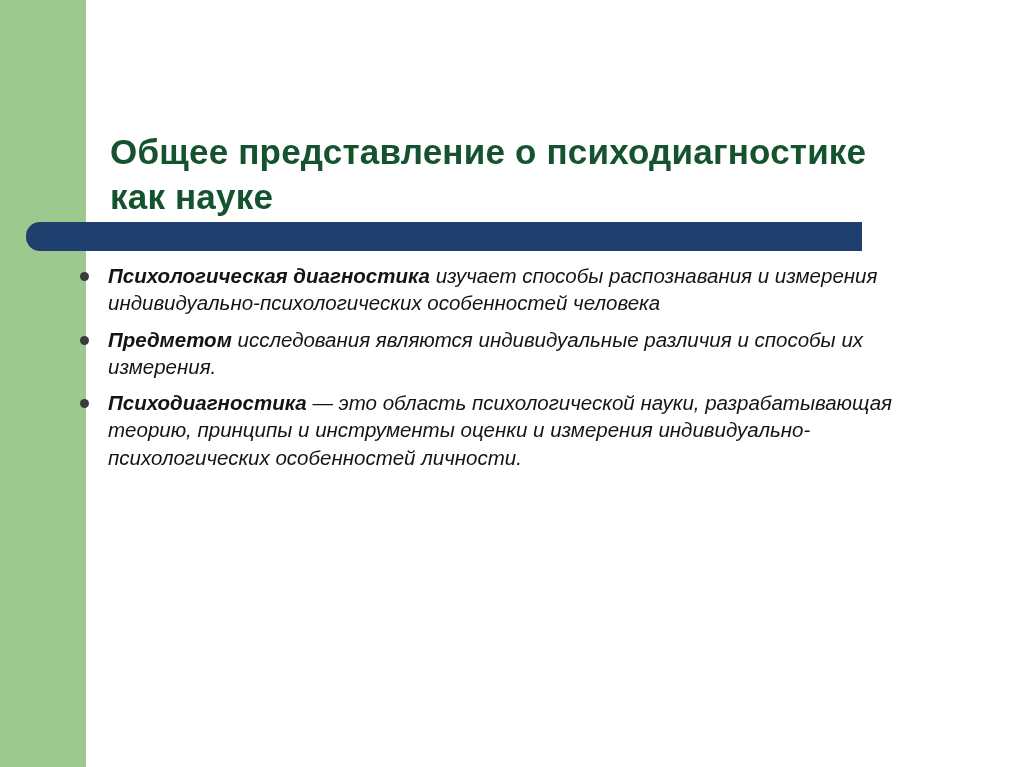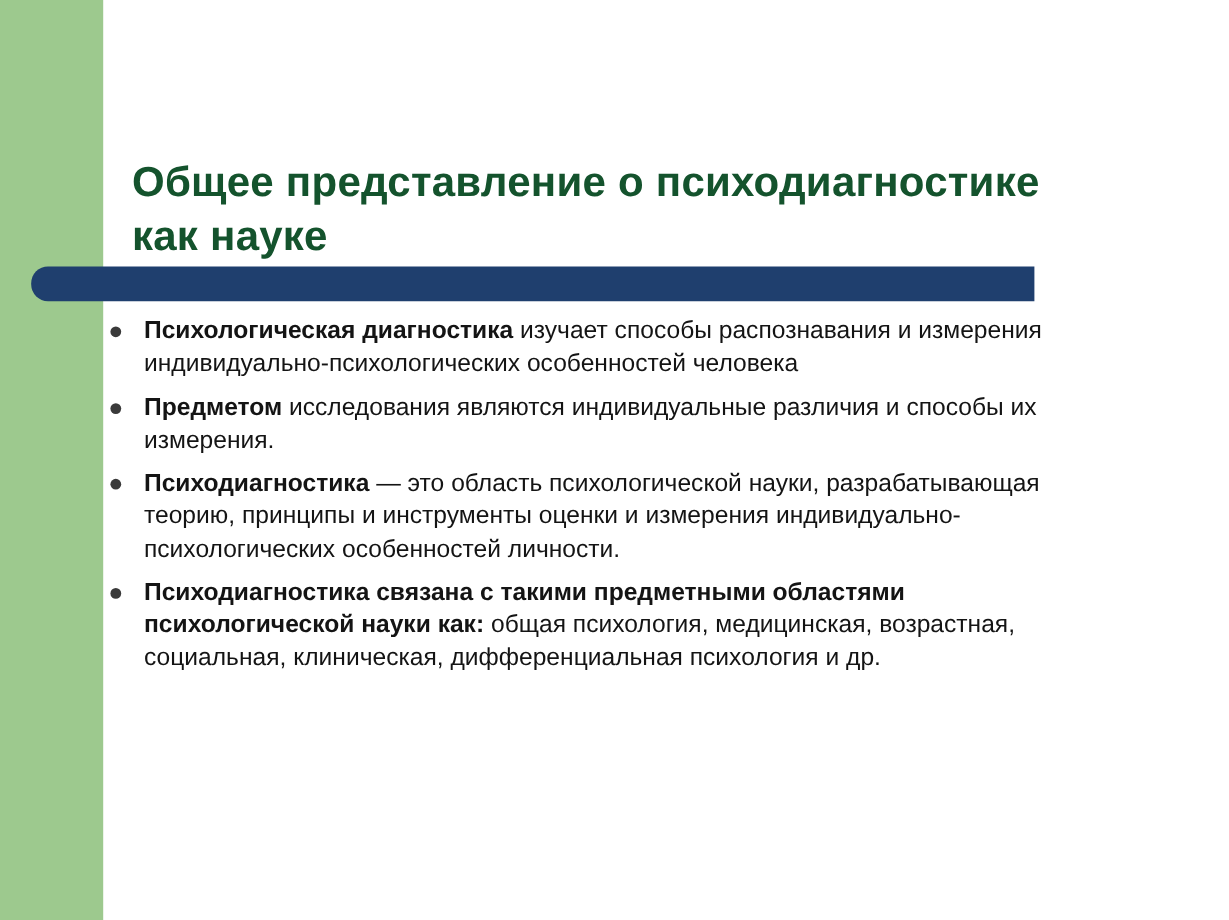--- a/index.html
+++ b/index.html
@@ -49,23 +49,24 @@
     top: 222px;
     width: 836px;
     height: 29px;
     background: #1f3f6e;
     border-top-left-radius: 14px;
     border-bottom-left-radius: 14px;
   }
   
   .bullets {
     position: absolute;
-    left: 92px;
+    left: 80px;
     top: 262px;
     width: 830px;
+    font-style: italic;
   }
   .bullet-row {
     display: flex;
     align-items: flex-start;
     margin-bottom: 9px;
   }
   .bullet-marker {
     flex: 0 0 auto;
     width: 28px;
     padding-top: 10px;
@@ -122,24 +123,16 @@
 
     <div class="bullet-row">
       <span class="bullet-marker">
           <span class="dot"></span>
         </span>
       <div class="bullet-text">
         <b>Психодиагностика</b><span> — это область психологической науки, разрабатывающая теорию, принципы и инструменты оценки и измерения индивидуально-психологических особенностей личности.</span>
       </div>
     </div>
 
-    <div class="bullet-row">
-      <span class="bullet-marker">
-          <span class="dot"></span>
-        </span>
-      <div class="bullet-text">
-        <b>Психодиагностика связана с такими предметными областями психологической науки как:</b><span> общая психология, медицинская, возрастная, социальная, клиническая, дифференциальная психология и др.</span>
-      </div>
-    </div>
 
   </div>
 
 </div>
 
 </body></html>

